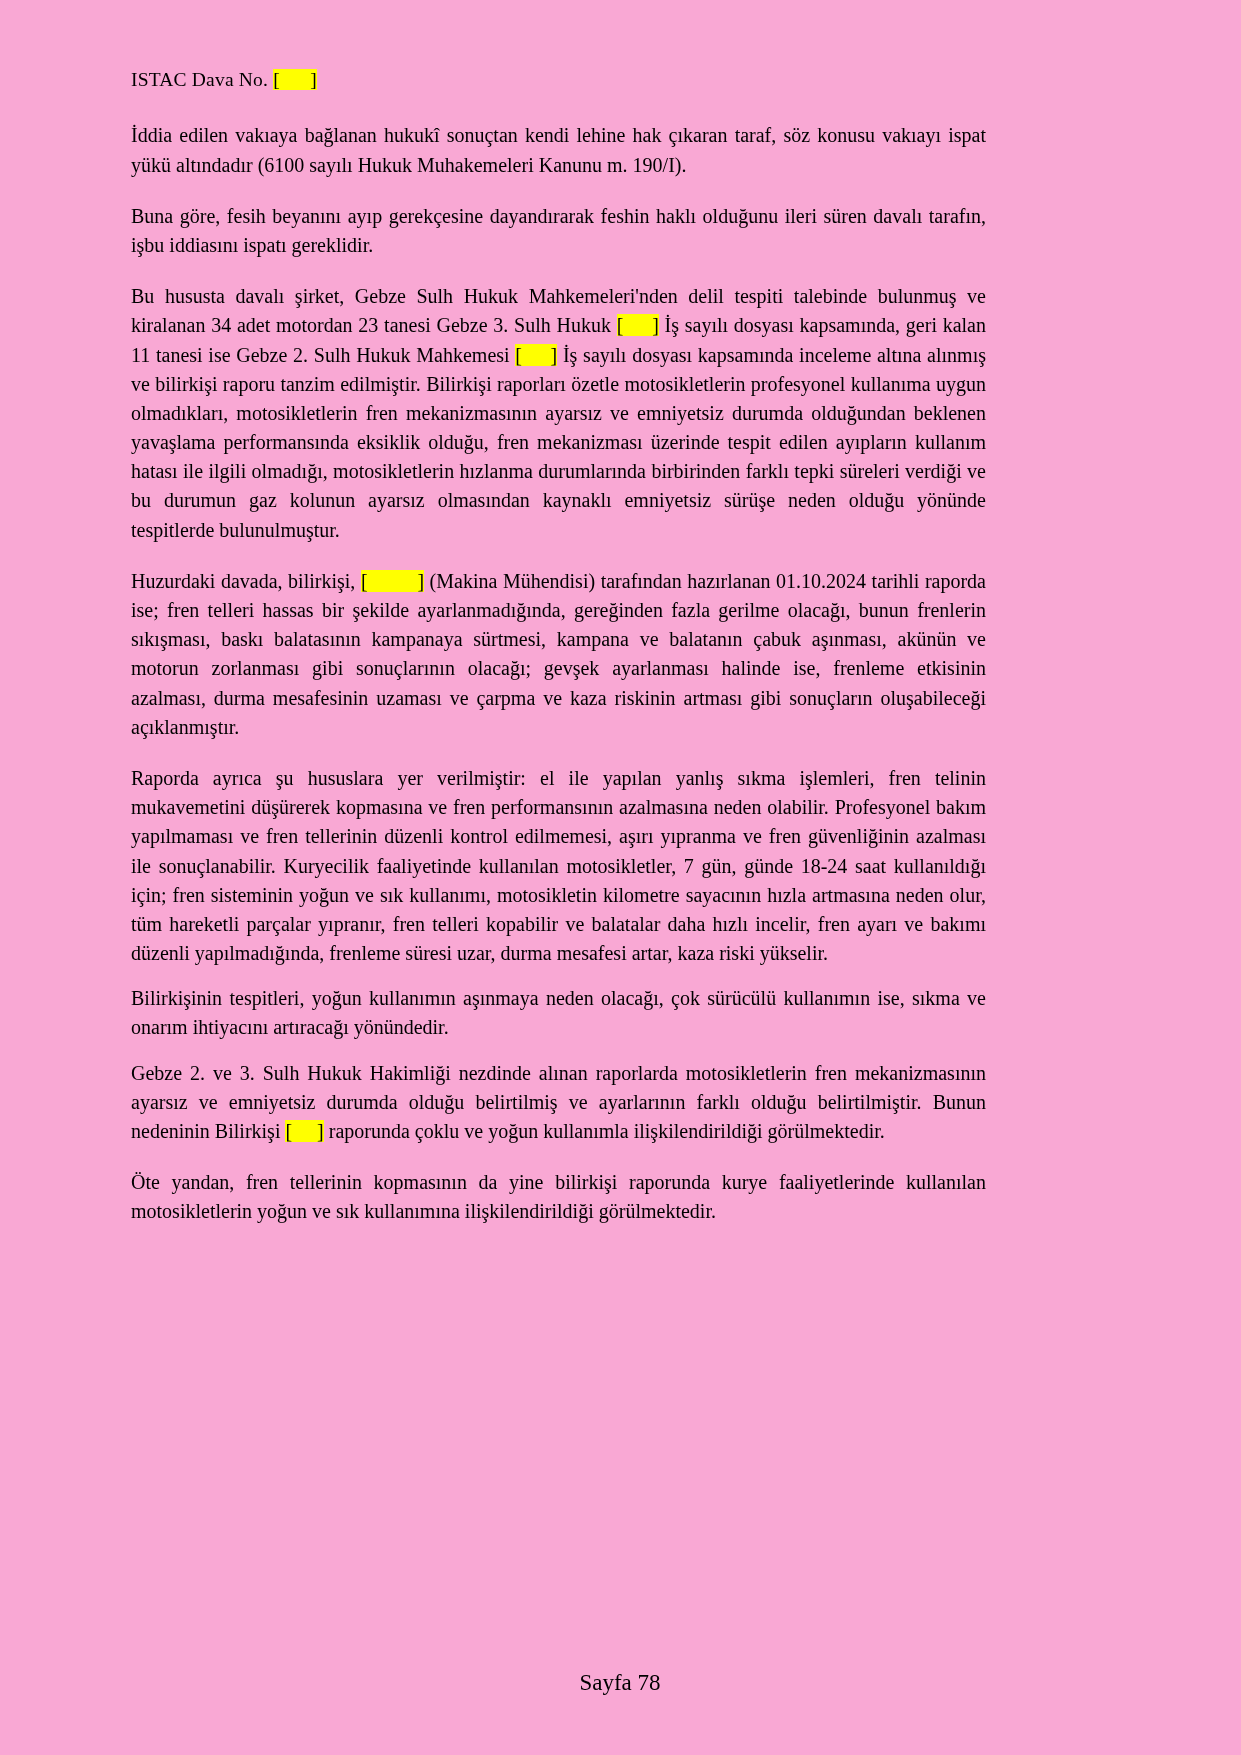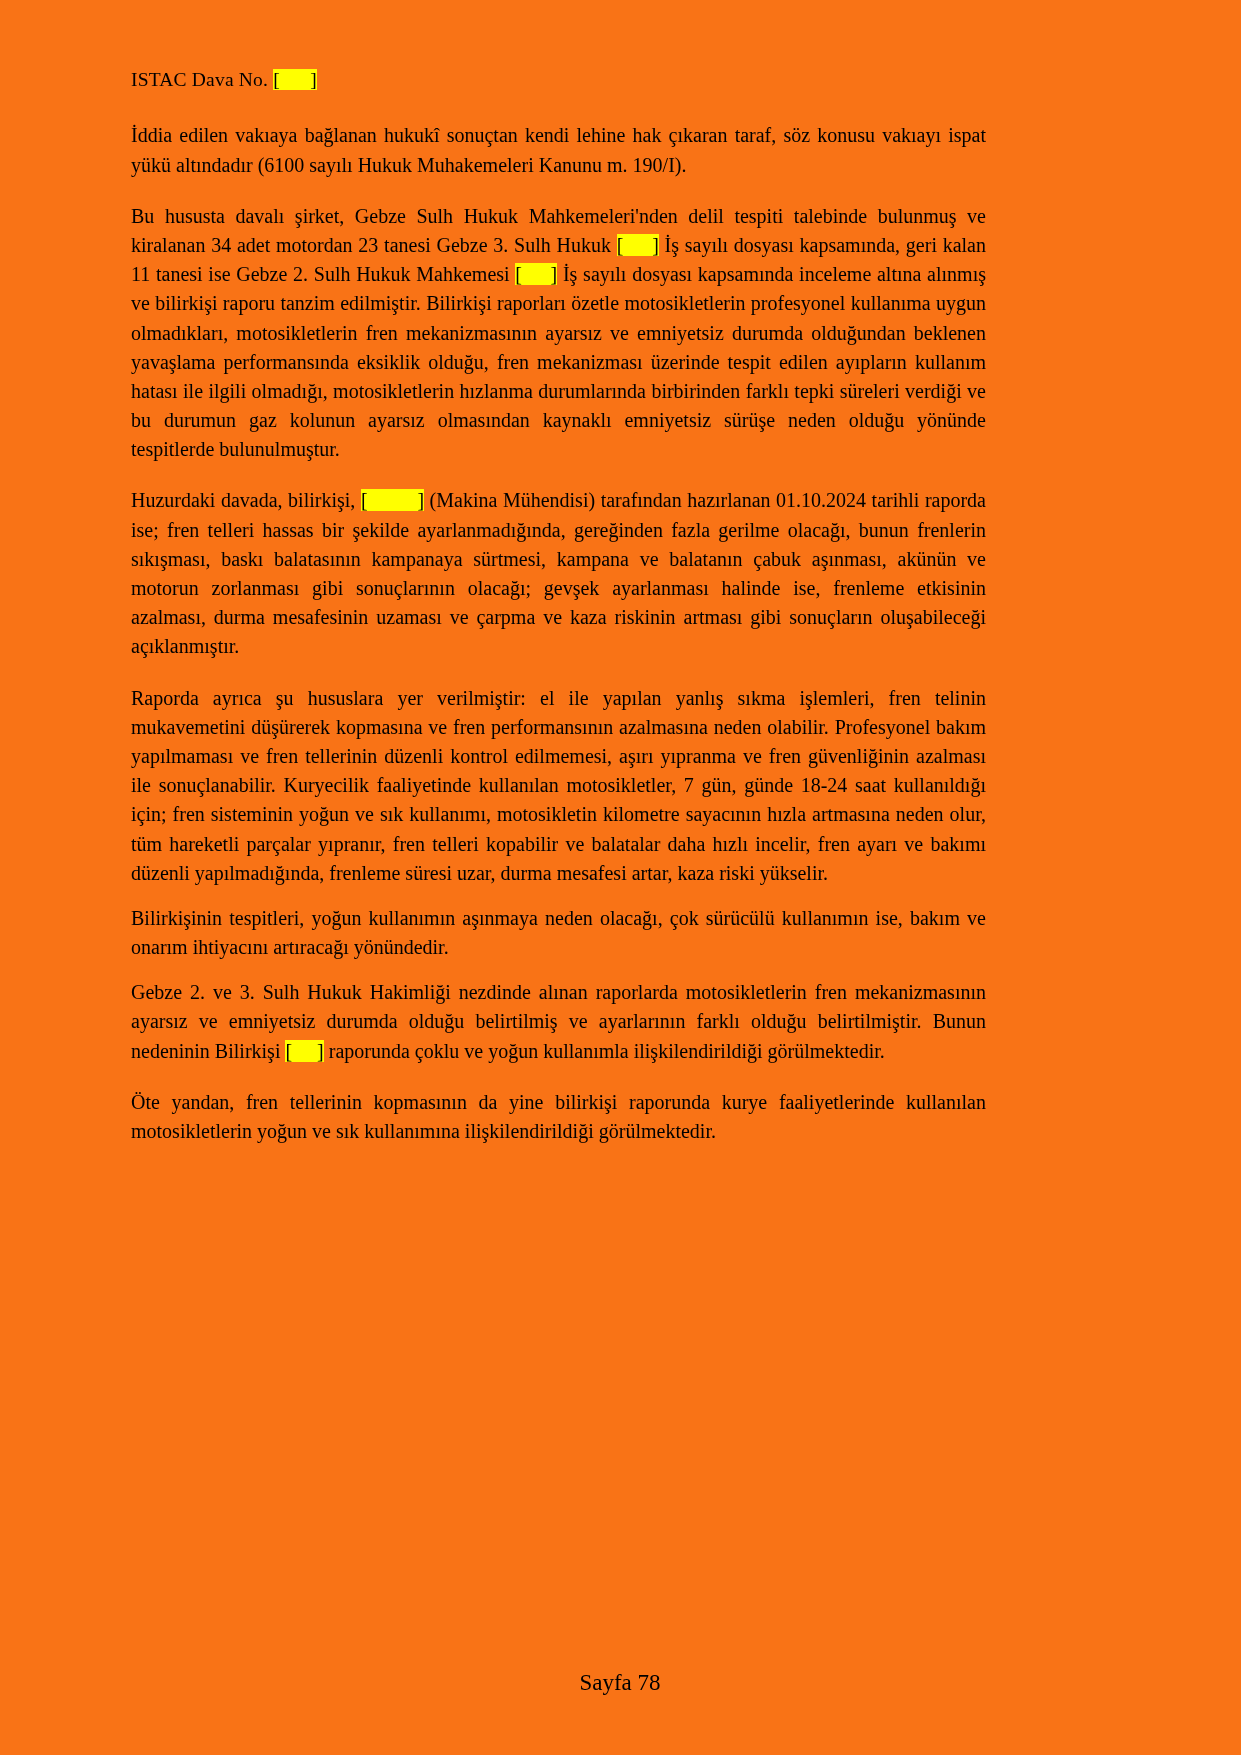--- a/index.html
+++ b/index.html
@@ -10,21 +10,21 @@
   }
   body {
     font-family: "Liberation Serif", "DejaVu Serif", serif;
     color: #000000;
   }
   .page {
     position: relative;
     width: 1241px;
     height: 1755px;
     margin: 0 auto;
-    background: #f97316;
+    background: #f9a8d4;
     box-sizing: border-box;
     padding: 8px;
     overflow: hidden;
   }
   .page-inner {
     position: absolute;
     left: 131px;
     top: 0;
     width: 855px;
   }
@@ -77,28 +77,29 @@
   <div class="page-inner">
 
     <div class="doc-header">
       <span>ISTAC Dava No.</span> <span class="redact-head"><span>[</span><span>      </span><span>]</span></span>
     </div>
 
     <div class="body-block">
 
       <p class="para">İddia edilen vakıaya bağlanan hukukî sonuçtan kendi lehine hak çıkaran taraf, söz konusu vakıayı ispat yükü altındadır (6100 sayılı Hukuk Muhakemeleri Kanunu m. 190/I).</p>
 
+      <p class="para">Buna göre, fesih beyanını ayıp gerekçesine dayandırarak feshin haklı olduğunu ileri süren davalı tarafın, işbu iddiasını ispatı gereklidir.</p>
 
       <p class="para"><span>Bu hususta davalı şirket, Gebze Sulh Hukuk Mahkemeleri'nden delil tespiti talebinde bulunmuş ve kiralanan 34 adet motordan 23 tanesi Gebze 3. Sulh Hukuk </span><span class="redact"><span>[</span><span>     </span><span>]</span></span><span> İş sayılı dosyası kapsamında, geri kalan 11 tanesi ise Gebze 2. Sulh Hukuk Mahkemesi </span><span class="redact"><span>[</span><span>     </span><span>]</span></span><span> İş sayılı dosyası kapsamında inceleme altına alınmış ve bilirkişi raporu tanzim edilmiştir. Bilirkişi raporları  özetle motosikletlerin profesyonel kullanıma uygun olmadıkları, motosikletlerin fren mekanizmasının ayarsız ve emniyetsiz durumda olduğundan beklenen yavaşlama performansında eksiklik olduğu, fren mekanizması üzerinde tespit edilen ayıpların kullanım hatası ile ilgili olmadığı, motosikletlerin hızlanma durumlarında birbirinden farklı tepki süreleri verdiği ve bu durumun gaz kolunun ayarsız olmasından kaynaklı emniyetsiz sürüşe neden olduğu yönünde tespitlerde bulunulmuştur.</span></p>
 
       <p class="para"><span>Huzurdaki davada, bilirkişi, </span><span class="redact"><span>[</span><span>         </span><span>]</span></span><span> (Makina Mühendisi) tarafından hazırlanan 01.10.2024 tarihli raporda ise; fren telleri hassas bir şekilde ayarlanmadığında, gereğinden fazla gerilme olacağı, bunun frenlerin sıkışması, baskı balatasının kampanaya sürtmesi, kampana ve balatanın çabuk aşınması, akünün ve motorun zorlanması gibi sonuçlarının olacağı; gevşek ayarlanması halinde ise, frenleme etkisinin azalması, durma mesafesinin uzaması ve çarpma ve kaza riskinin artması gibi sonuçların oluşabileceği açıklanmıştır.</span></p>
 
       <p class="para tight">Raporda ayrıca şu hususlara yer verilmiştir: el ile yapılan yanlış sıkma işlemleri, fren telinin mukavemetini düşürerek kopmasına ve fren performansının azalmasına neden olabilir. Profesyonel bakım yapılmaması ve fren tellerinin düzenli kontrol edilmemesi, aşırı yıpranma ve fren güvenliğinin azalması ile sonuçlanabilir. Kuryecilik faaliyetinde kullanılan motosikletler, 7 gün, günde 18-24 saat kullanıldığı için; fren sisteminin yoğun ve sık kullanımı, motosikletin kilometre sayacının hızla artmasına neden olur, tüm hareketli parçalar yıpranır, fren telleri kopabilir ve balatalar daha hızlı incelir, fren ayarı ve bakımı düzenli yapılmadığında, frenleme süresi uzar, durma mesafesi artar, kaza riski yükselir.</p>
 
-      <p class="para tight">Bilirkişinin tespitleri, yoğun kullanımın aşınmaya neden olacağı, çok sürücülü kullanımın ise, bakım ve onarım ihtiyacını artıracağı yönündedir.</p>
+      <p class="para tight">Bilirkişinin tespitleri, yoğun kullanımın aşınmaya neden olacağı, çok sürücülü kullanımın ise, sıkma ve onarım ihtiyacını artıracağı yönündedir.</p>
 
       <p class="para"><span>Gebze 2. ve 3. Sulh Hukuk Hakimliği nezdinde alınan raporlarda motosikletlerin fren mekanizmasının ayarsız ve emniyetsiz durumda olduğu belirtilmiş ve ayarlarının farklı olduğu belirtilmiştir. Bunun nedeninin Bilirkişi </span><span class="redact"><span>[</span><span>     </span><span>]</span></span><span> raporunda çoklu ve yoğun kullanımla ilişkilendirildiği görülmektedir.</span></p>
 
       <p class="para">Öte yandan, fren tellerinin kopmasının da yine bilirkişi raporunda kurye faaliyetlerinde kullanılan motosikletlerin yoğun ve sık kullanımına ilişkilendirildiği görülmektedir.</p>
 
     </div>
 
   </div>
 
   <div class="footer">

